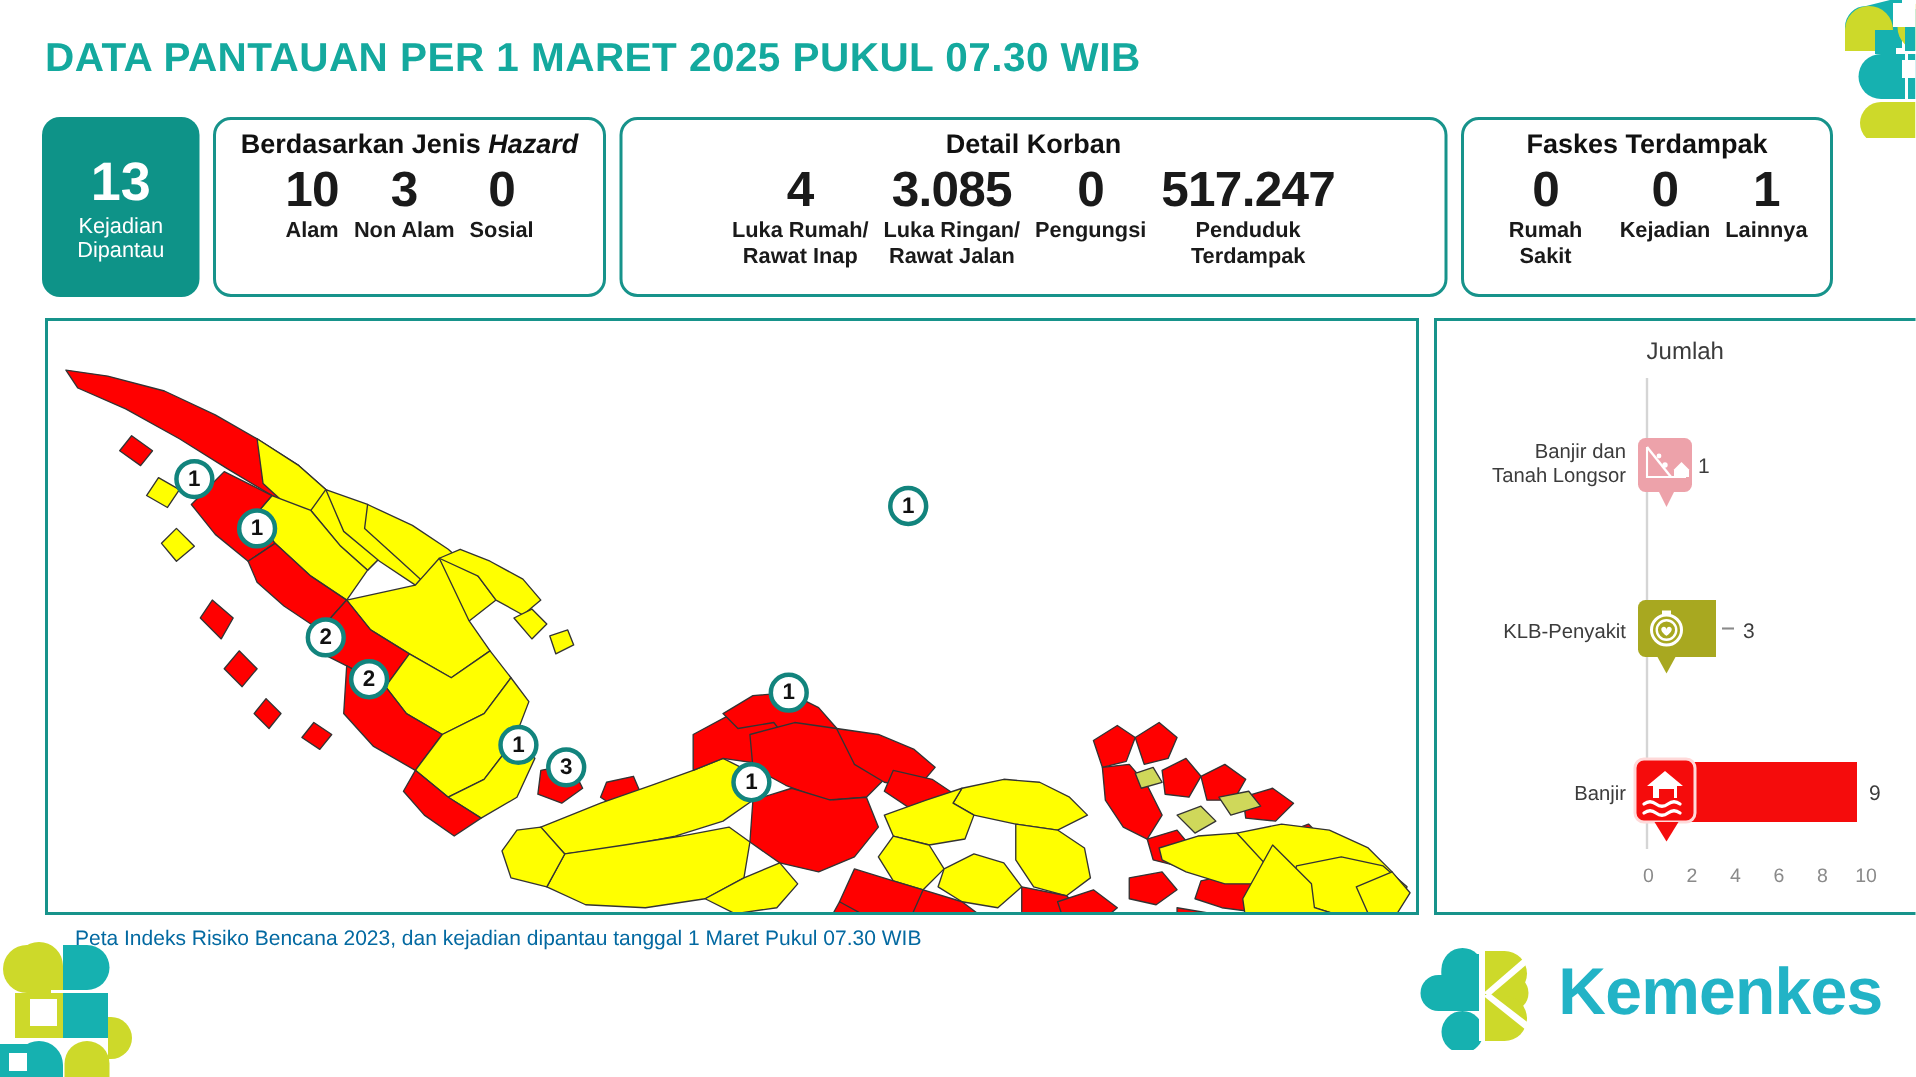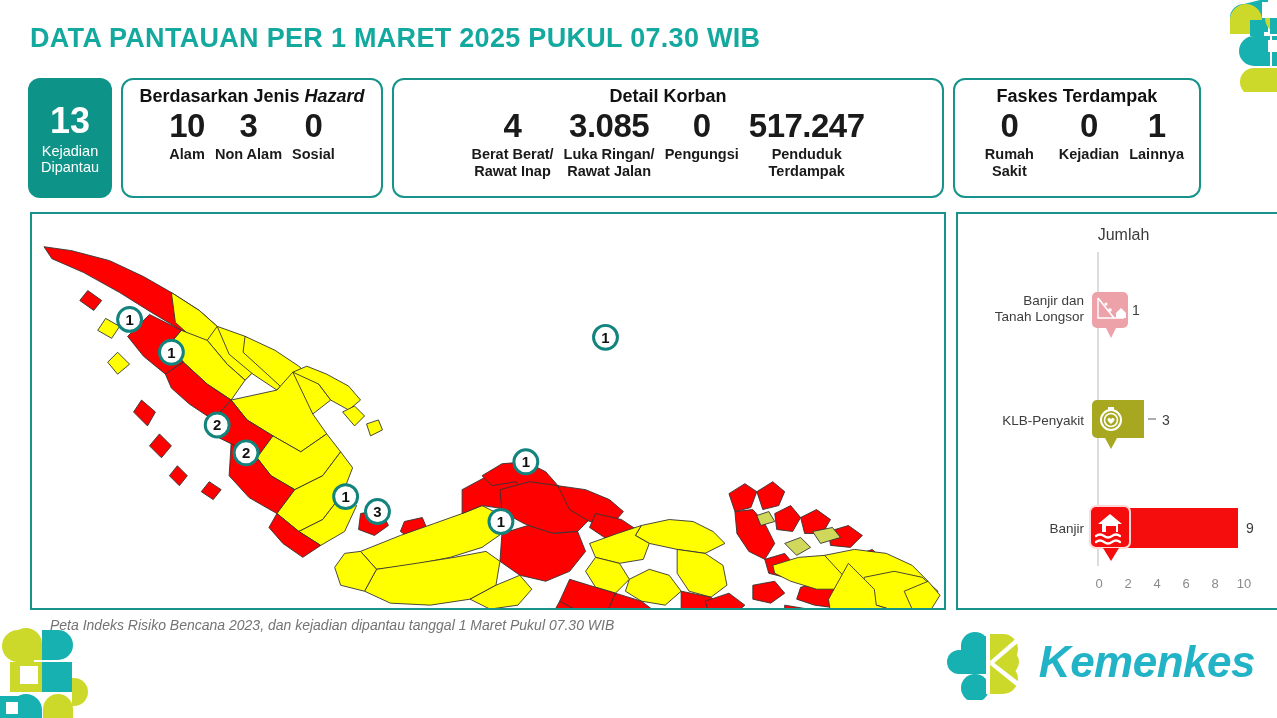--- a/index.html
+++ b/index.html
@@ -35,21 +35,21 @@
   
   .kpi-row {
     position: absolute;
     left: 28px; top: 78px;
     height: 120px;
     display: flex;
     align-items: stretch;
     gap: 9px;
   }
   .kpi-badge {
-    width: 84px;
+    width: 105px;
     background: #0e9388;
     border-radius: 12px;
     color: #fff;
     display: flex; flex-direction: column;
     align-items: center; justify-content: center;
     line-height: 1.12;
   }
   .kpi-badge .big { font-size: 36px; font-weight: bold; margin-bottom: 2px; }
   .kpi-badge .lbl { font-size: 14.5px; text-align: right; }
 
@@ -111,30 +111,29 @@
   .chart-area svg { display: block; width: 100%; height: 100%; }
   .bar-label { font-family: "Liberation Sans", sans-serif; font-size: 13.5px; fill: #3c3c3c; text-anchor: end; }
   .bar-value { font-family: "Liberation Sans", sans-serif; font-size: 14px; fill: #3c3c3c; text-anchor: start; }
   .tick-label { font-family: "Liberation Sans", sans-serif; font-size: 13px; fill: #8a8a8a; text-anchor: middle; }
 
   
   .footnote {
     position: absolute;
     left: 50px; top: 617px;
     font-size: 14px;
-    color: #737373;
+    color: #0369a1;
     white-space: nowrap;
-    font-style: italic;
   }
 
   
   .brand {
     position: absolute;
     right: 22px; bottom: 18px;
-    display: flex; align-items: center; gap: 8px; font-style: italic;
+    display: flex; align-items: center; gap: 8px;
   }
   .brand-word {
     font-size: 44px; font-weight: bold;
     color: #22b3c6; letter-spacing: -0.5px;
   }
 </style>
 </head>
 <body>
 
 <div class="page">
@@ -201,21 +200,21 @@
       </div>
     </div>
 
     <div class="card" id="card-korban">
       <div class="card-title">
         <span>Detail Korban</span>
       </div>
       <div class="stats">
         <div class="stat">
           <div class="num">4</div>
-          <div class="cap">Berat Berat/
+          <div class="cap">Luka Rumah/
 Rawat Inap</div>
         </div>
         <div class="stat">
           <div class="num">3.085</div>
           <div class="cap">Luka Ringan/
 Rawat Jalan</div>
         </div>
         <div class="stat">
           <div class="num">0</div>
           <div class="cap">Pengungsi</div>

